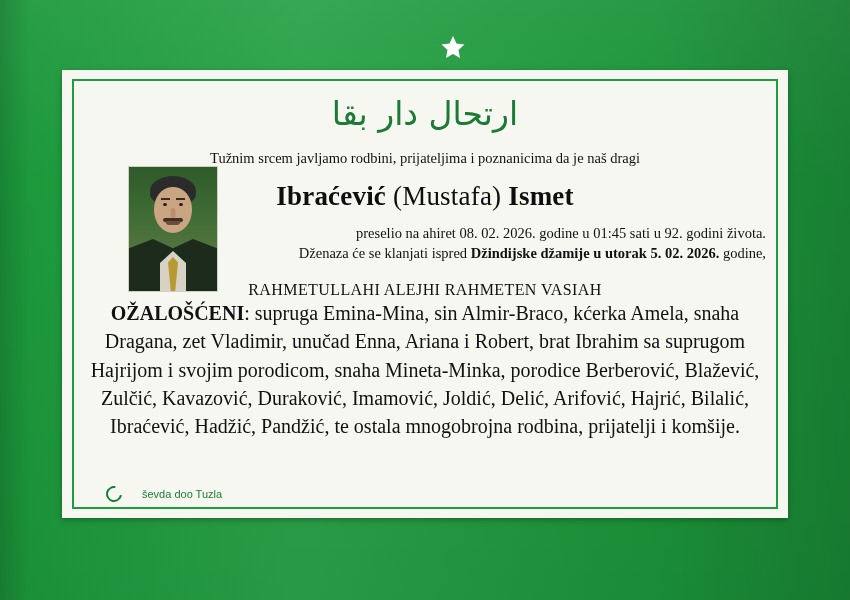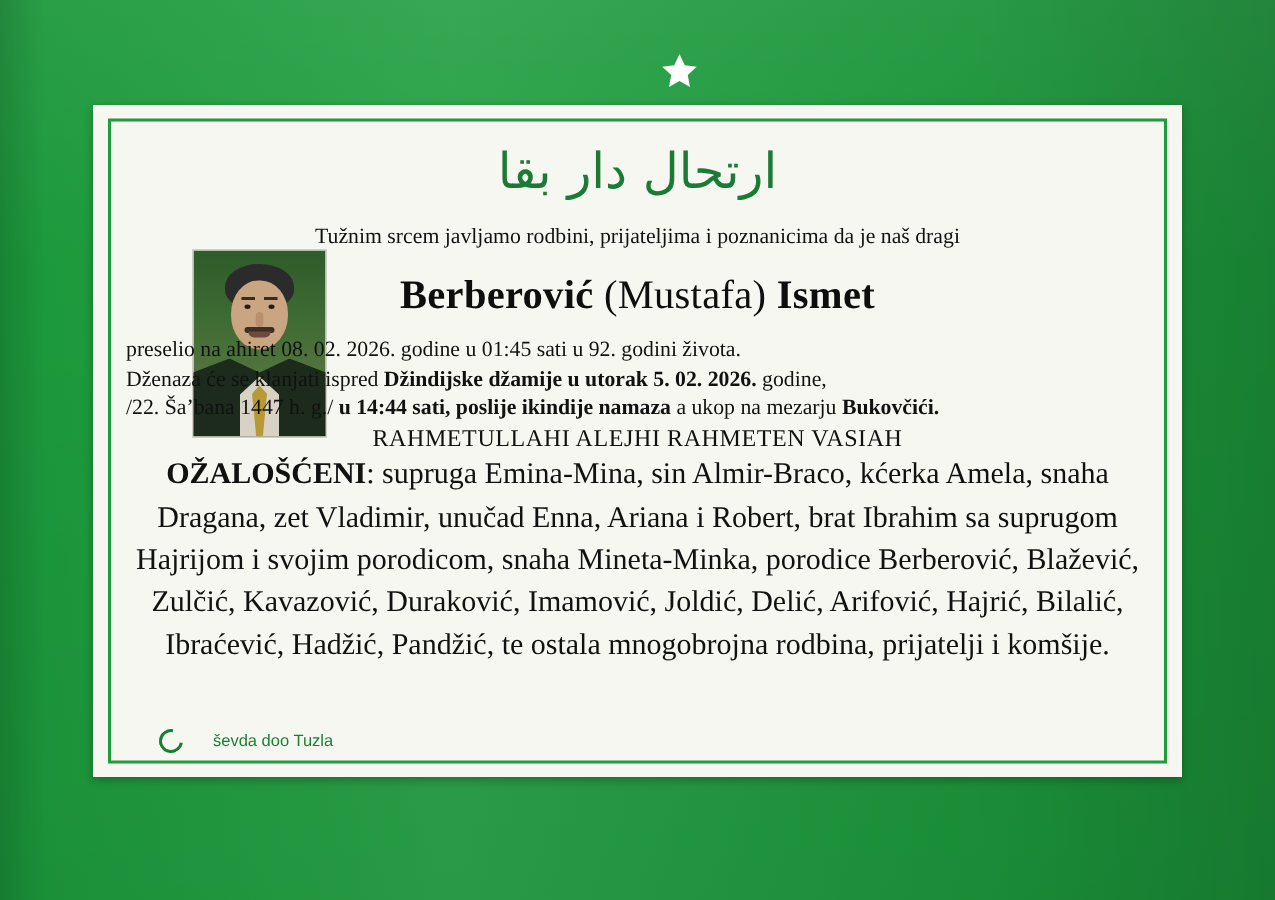--- a/index.html
+++ b/index.html
@@ -205,33 +205,33 @@
     text-align: center;
     font-size: 27px;
     font-weight: bold;
     color: #0e0e0e;
     margin-top: 14px;
     letter-spacing: 0.2px;
   }
   .deceased-name .thin { font-weight: normal; margin-top: 34px; }
 
   .para {
-    text-align: left;
+    text-align: right;
     font-size: 14.5px;
     color: #111;
     line-height: 1.33;
     margin-top: 12px;
   }
   .para .b { font-weight: bold; }
 
   .rahmetullahi {
     text-align: center;
     font-size: 16px;
     color: #111;
-    margin-top: 2px;
+    margin-top: 18px;
     letter-spacing: 0.4px;
   }
 
   .mourners {
     font-size: 20px;
     color: #111;
     line-height: 1.42;
     text-align: center;
     margin-top: 0;
   }
@@ -290,33 +290,30 @@
       </div>
     </div>
 
     <div class="card-content">
 
       <div class="calligraphy">ارتحال دار بقا</div>
 
       <div class="lead">Tužnim srcem javljamo rodbini, prijateljima i poznanicima da je naš dragi</div>
 
       <div class="deceased-name">
-        <span>Berberović</span>
+        <span>Ibraćević</span>
         <span class="thin">(Mustafa)</span>
         <span>Ismet</span>
       </div>
 
       <div class="para">
         <div>preselio na ahiret 08. 02. 2026. godine u 01:45 sati u 92. godini života.</div>
         <div>
           <span>Dženaza će se klanjati ispred </span><span class="b">Džindijske džamije u utorak 5. 02. 2026.</span><span> godine,</span>
         </div>
-        <div>
-          <span>/22. Ša’bana 1447 h. g./ </span><span class="b">u 14:44 sati, poslije ikindije namaza</span><span> a ukop na mezarju </span><span class="b">Bukovčići.</span>
-        </div>
       </div>
 
       <div class="rahmetullahi">RAHMETULLAHI ALEJHI RAHMETEN VASIAH</div>
 
       <div class="mourners">
         <span class="label">OŽALOŠĆENI</span><span>: supruga Emina-Mina, sin Almir-Braco, kćerka Amela, snaha Dragana, zet Vladimir, unučad Enna, Ariana i Robert, brat Ibrahim sa suprugom Hajrijom i svojim porodicom, snaha Mineta-Minka, porodice Berberović, Blažević, Zulčić, Kavazović, Duraković, Imamović, Joldić, Delić, Arifović, Hajrić, Bilalić, Ibraćević, Hadžić, Pandžić, te ostala mnogobrojna rodbina, prijatelji i komšije.</span>
       </div>
 
       <div class="footer-logo">
         <span class="mark"></span>

